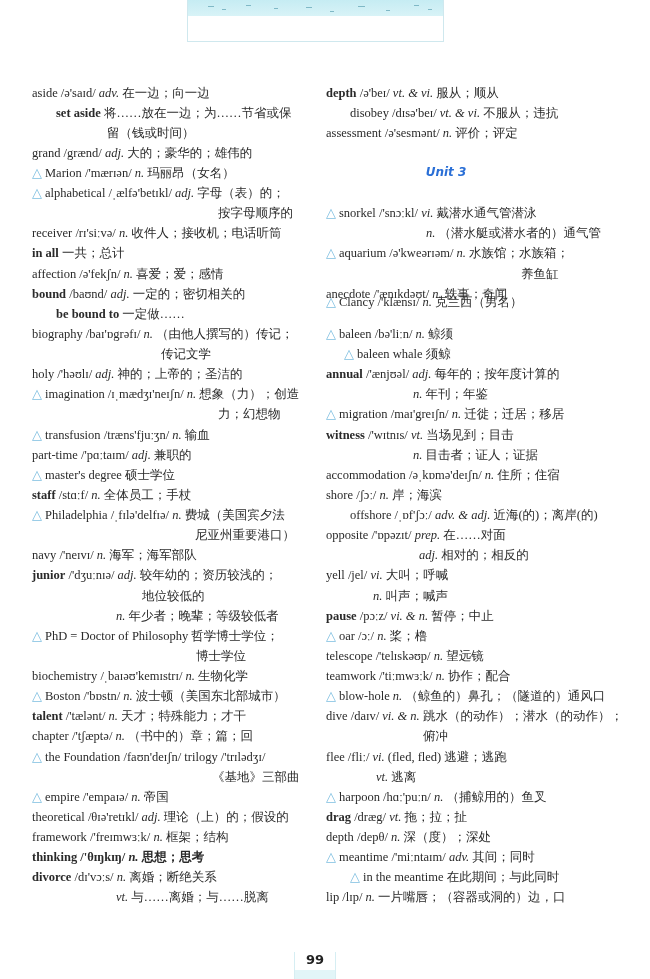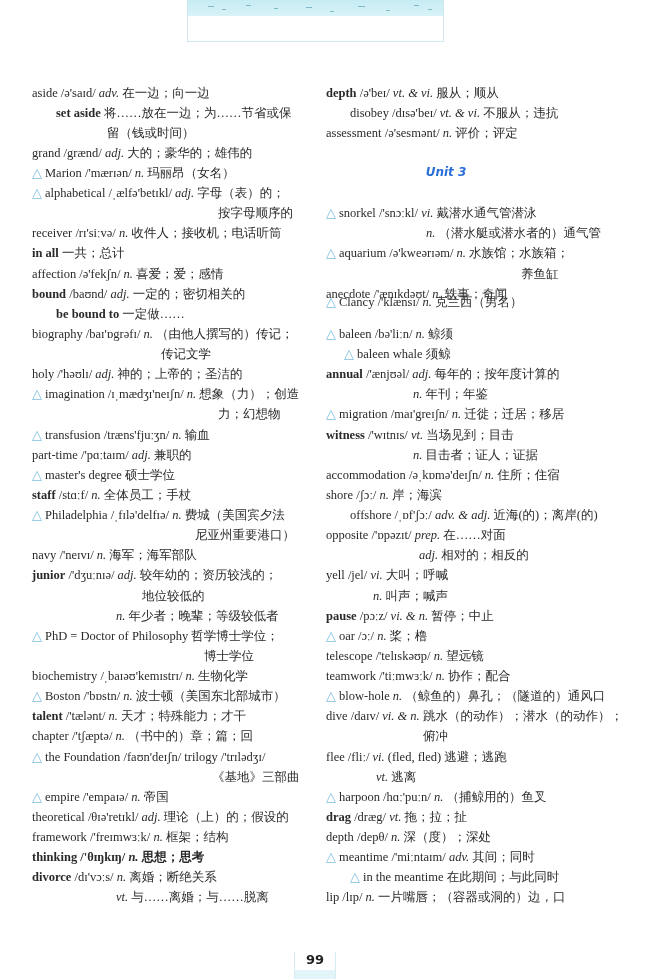--- a/index.html
+++ b/index.html
@@ -87,21 +87,21 @@
     <div class="line" style="top: 447px; left: 0px;"><span class="hw">part-time</span> <span class="ipa">/'pɑːtaɪm/</span> <span class="pos">adj.</span> <span class="def">兼职的</span> </div>
     <div class="line" style="top: 467px; left: 0px;"><span class="tri">△</span><span class="hw">master's degree</span> <span class="def">硕士学位</span> </div>
     <div class="line" style="top: 487px; left: 0px;"><span class="hw bold">staff</span> <span class="ipa">/stɑːf/</span> <span class="pos">n.</span> <span class="def">全体员工；手杖</span> </div>
     <div class="line" style="top: 507px; left: 0px;"><span class="tri">△</span><span class="hw">Philadelphia</span> <span class="ipa">/ˌfɪlə'delfɪə/</span> <span class="pos">n.</span> <span class="def">费城（美国宾夕法</span> </div>
     <div class="line" style="top: 527px; left: 163px;"><span class="def">尼亚州重要港口）</span> </div>
     <div class="line" style="top: 547px; left: 0px;"><span class="hw">navy</span> <span class="ipa">/'neɪvɪ/</span> <span class="pos">n.</span> <span class="def">海军；海军部队</span> </div>
     <div class="line" style="top: 567px; left: 0px; text-align: right;"><span class="hw bold">junior</span> <span class="ipa">/'dʒuːnɪə/</span> <span class="pos">adj.</span> <span class="def">较年幼的；资历较浅的；</span> </div>
     <div class="line" style="top: 588px; left: 110px;"><span class="def">地位较低的</span> </div>
     <div class="line" style="top: 608px; left: 84px;"><span class="pos">n.</span> <span class="def">年少者；晚辈；等级较低者</span> </div>
     <div class="line" style="top: 628px; left: 0px;"><span class="tri">△</span><span class="hw">PhD = Doctor of Philosophy</span> <span class="def">哲学博士学位；</span> </div>
-    <div class="line" style="top: 648px; left: 172px;"><span class="def">博士学位</span> </div>
+    <div class="line" style="top: 648px; left: 164px;"><span class="def">博士学位</span> </div>
     <div class="line" style="top: 668px; left: 0px;"><span class="hw">biochemistry</span> <span class="ipa">/ˌbaɪəʊ'kemɪstrɪ/</span> <span class="pos">n.</span> <span class="def">生物化学</span> </div>
     <div class="line" style="top: 688px; left: 0px;"><span class="tri">△</span><span class="hw">Boston</span> <span class="ipa">/'bɒstn/</span> <span class="pos">n.</span> <span class="def">波士顿（美国东北部城市）</span> </div>
     <div class="line" style="top: 708px; left: 0px;"><span class="hw bold">talent</span> <span class="ipa">/'tælənt/</span> <span class="pos">n.</span> <span class="def">天才；特殊能力；才干</span> </div>
     <div class="line" style="top: 728px; left: 0px;"><span class="hw">chapter</span> <span class="ipa">/'tʃæptə/</span> <span class="pos">n.</span> <span class="def">（书中的）章；篇；回</span> </div>
     <div class="line" style="top: 749px; left: 0px;"><span class="tri">△</span><span class="hw">the Foundation</span> <span class="ipa">/faʊn'deɪʃn/ trilogy /'trɪlədʒɪ/</span> </div>
     <div class="line" style="top: 769px; left: 180px;"><span class="def">《基地》三部曲</span> </div>
     <div class="line" style="top: 789px; left: 0px;"><span class="tri">△</span><span class="hw">empire</span> <span class="ipa">/'empaɪə/</span> <span class="pos">n.</span> <span class="def">帝国</span> </div>
     <div class="line" style="top: 809px; left: 0px;"><span class="hw">theoretical</span> <span class="ipa">/θɪə'retɪkl/</span> <span class="pos">adj.</span> <span class="def">理论（上）的；假设的</span> </div>
     <div class="line" style="top: 829px; left: 0px;"><span class="hw">framework</span> <span class="ipa">/'freɪmwɜːk/</span> <span class="pos">n.</span> <span class="def">框架；结构</span> </div>
     <div class="line" style="top: 849px; left: 0px; font-weight: bold;"><span class="hw">thinking</span> <span class="ipa">/'θɪŋkɪŋ/</span> <span class="pos">n.</span> <span class="def">思想；思考</span> </div>

